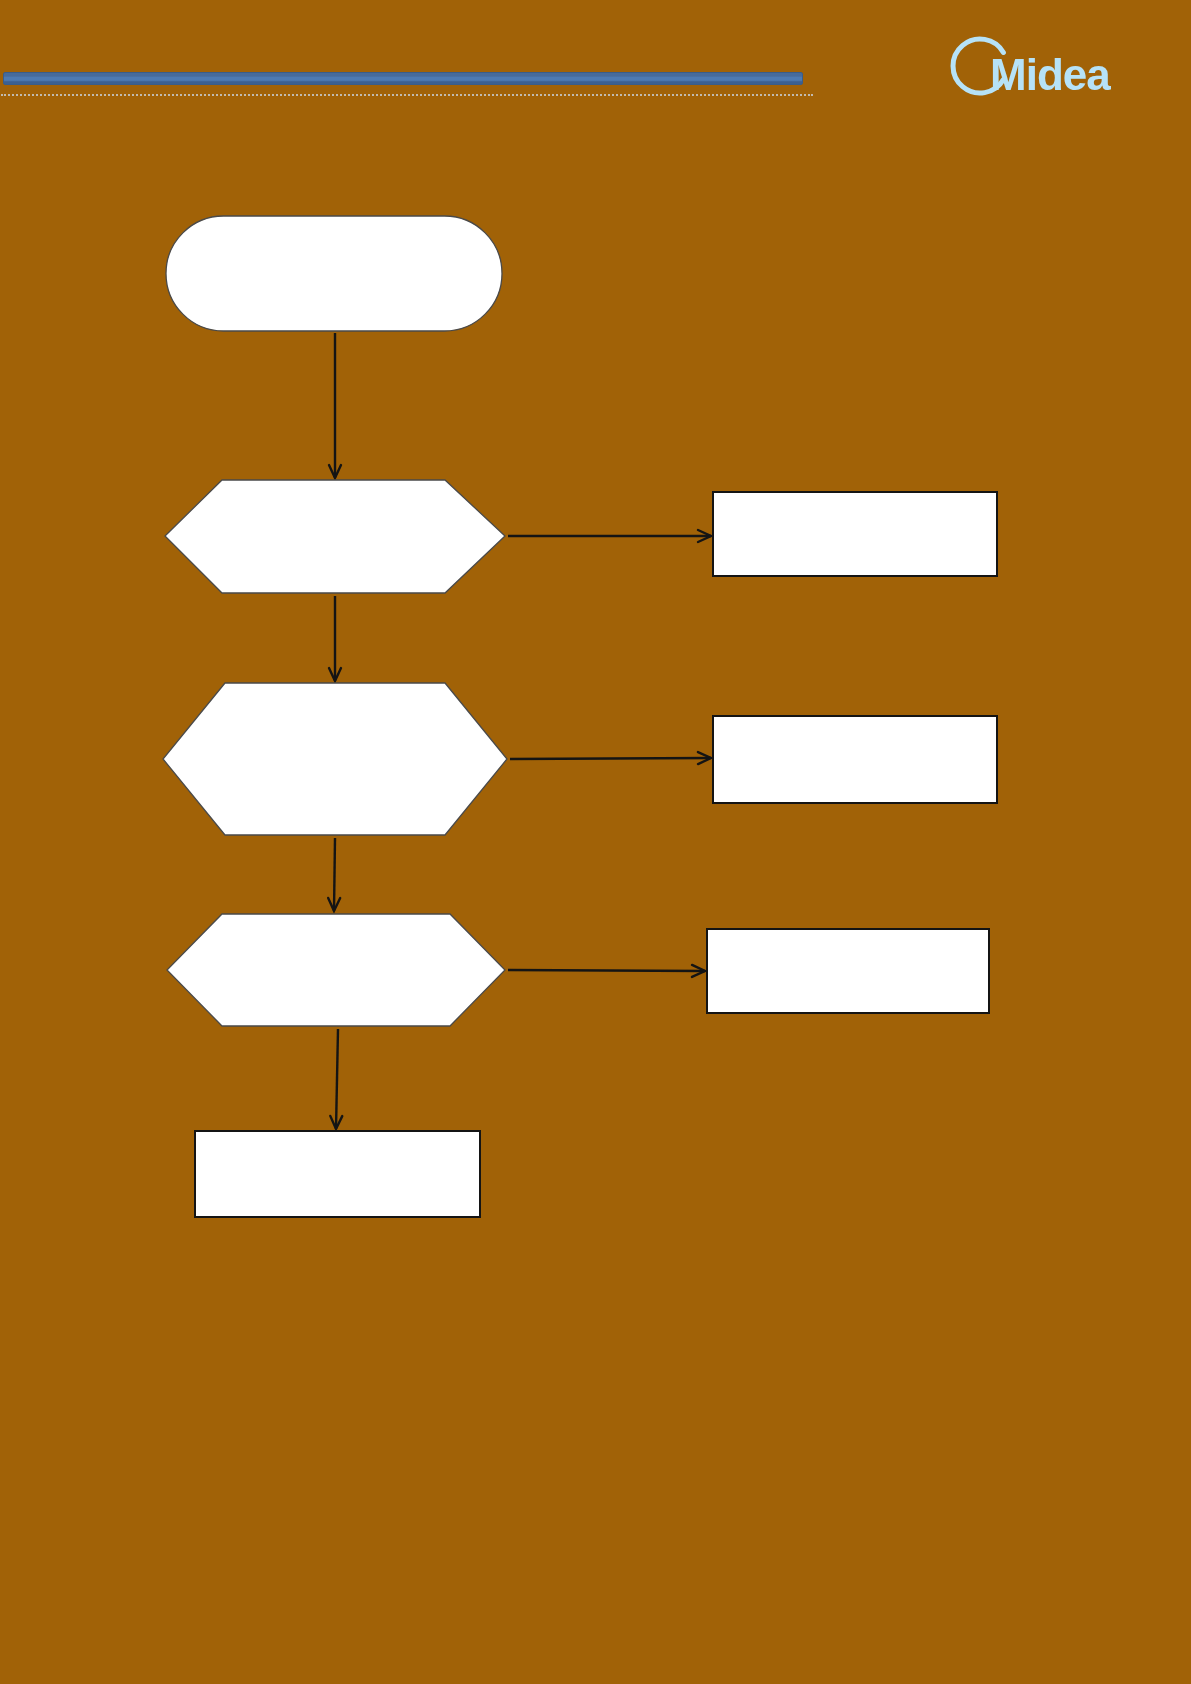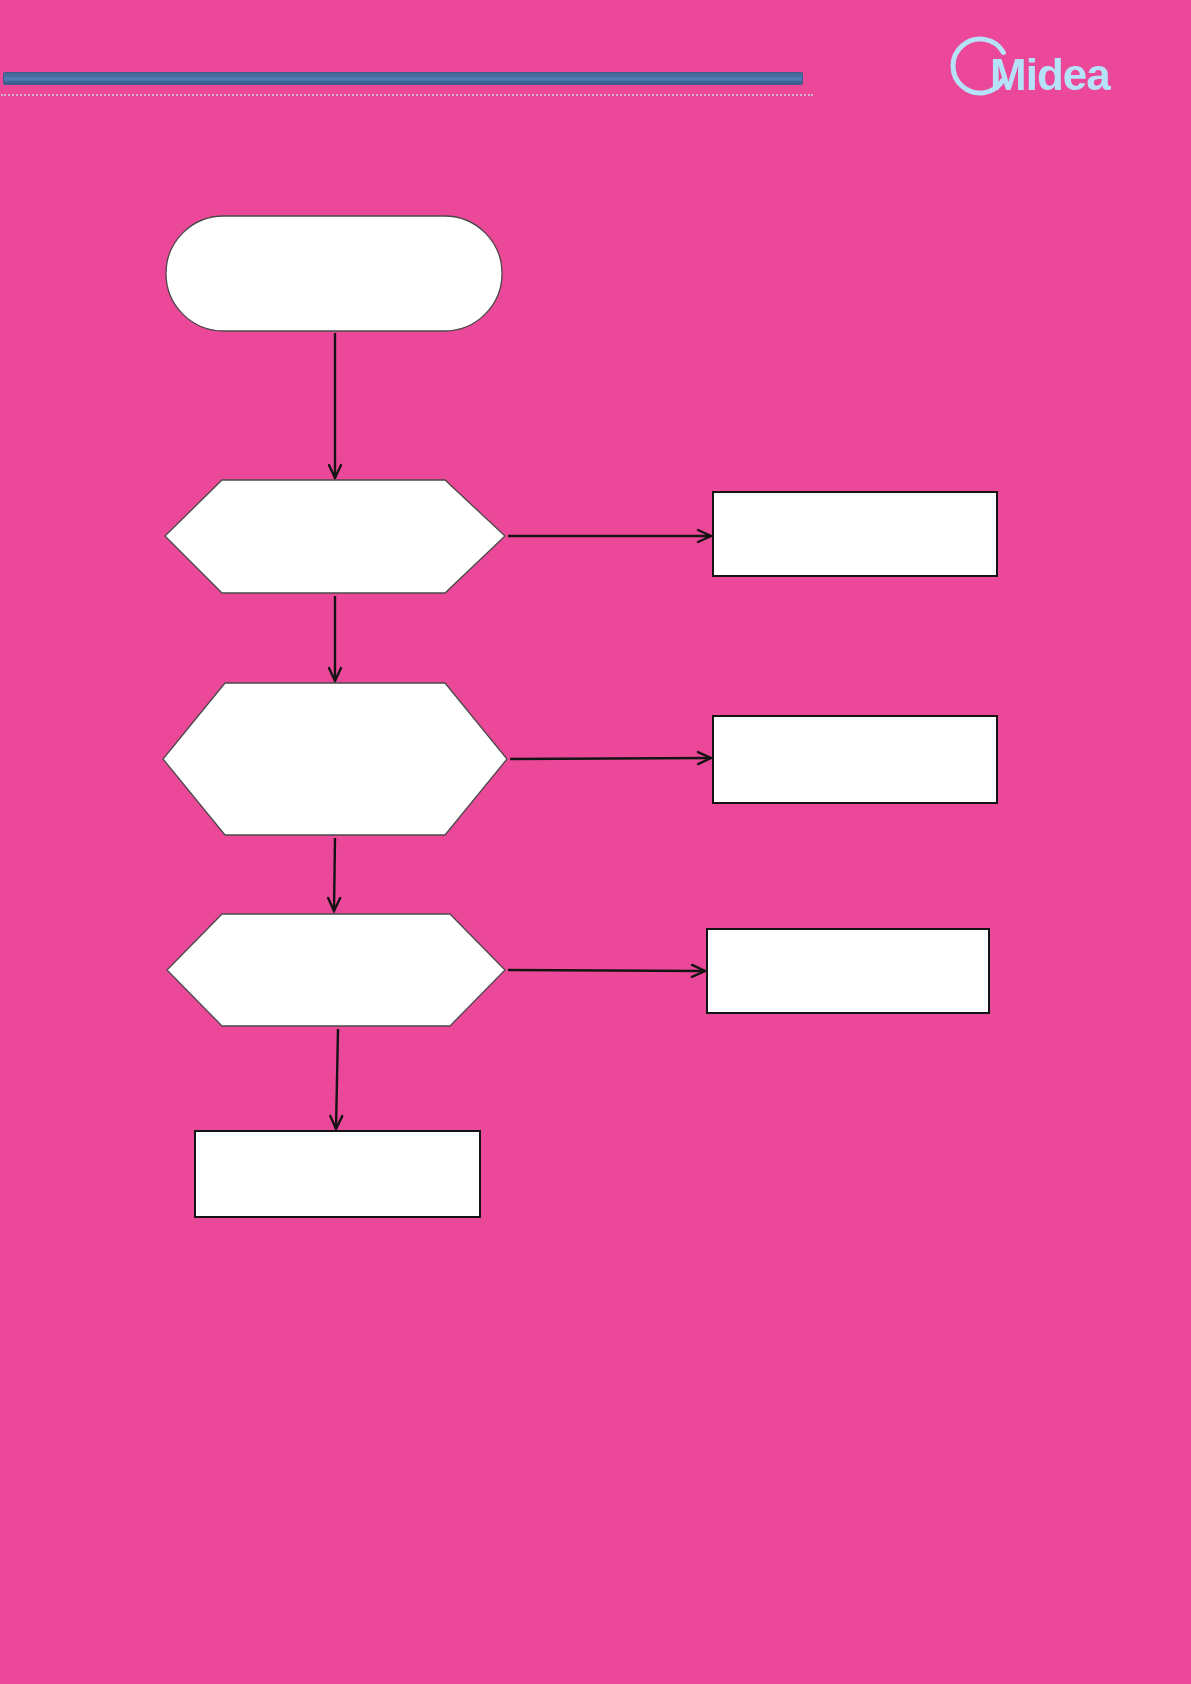--- a/index.html
+++ b/index.html
@@ -5,21 +5,21 @@
   html, body {
     margin: 0;
     padding: 0;
     background: #ffffff;
     font-family: "Liberation Sans", sans-serif;
   }
   .page {
     position: relative;
     width: 1191px;
     height: 1684px;
-    background: #ec4899;
+    background: #a16207;
     overflow: hidden;
   }
   
   .header-rule {
     position: absolute;
     left: 3px;
     top: 72px;
     width: 800px;
     height: 13px;
     border-radius: 2px;

